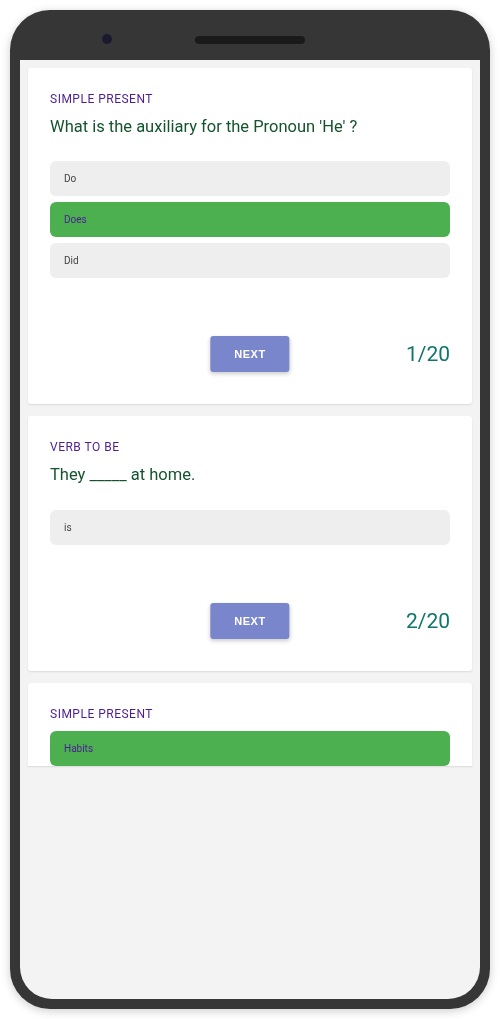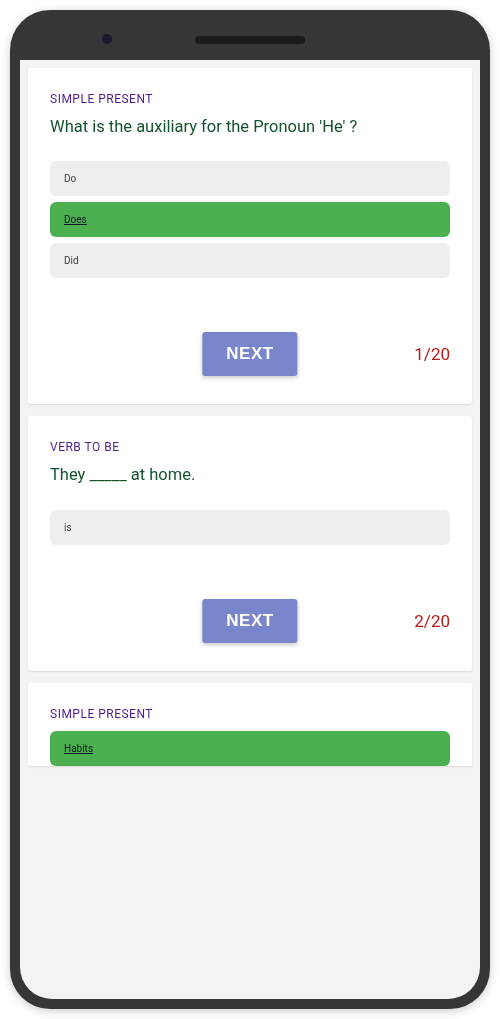--- a/index.html
+++ b/index.html
@@ -80,50 +80,49 @@
       font-size: 10px;
       border-radius: 6px;
       cursor: pointer;
     }
     .option-default {
       background: #eeeeee;
       color: #424242;
     }
     .option-selected {
       background: #4caf50;
-      color: #0f172a;
-      text-decoration: underline;
+      color: #4c1d95;
     }
     .card-footer {
       display: flex;
       align-items: center;
       margin-top: 54px;
       position: relative;
       height: 44px;
     }
     .next-btn {
       background: #7986cb;
       color: #fff;
       border: none;
       padding: 12px 24px;
-      font-size: 17px;
+      font-size: 11px;
       font-weight: 600;
       letter-spacing: 0.5px;
       border-radius: 3px;
       cursor: pointer;
       position: absolute;
       left: 50%;
       transform: translateX(-50%);
       box-shadow: 0 2px 4px rgba(0,0,0,0.2);
     }
     .counter {
       position: absolute;
       right: 0;
-      font-size: 17px;
-      color: #b91c1c;
+      font-size: 21px;
+      color: #0f766e;
     }
     .card-partial {
       background: #fff;
       margin: 8px 8px 0 8px;
       border-radius: 3px 3px 0 0;
       padding: 24px 22px 0 22px;
       box-shadow: 0 1px 2px rgba(0,0,0,0.1);
     }
   </style>
 </head>

